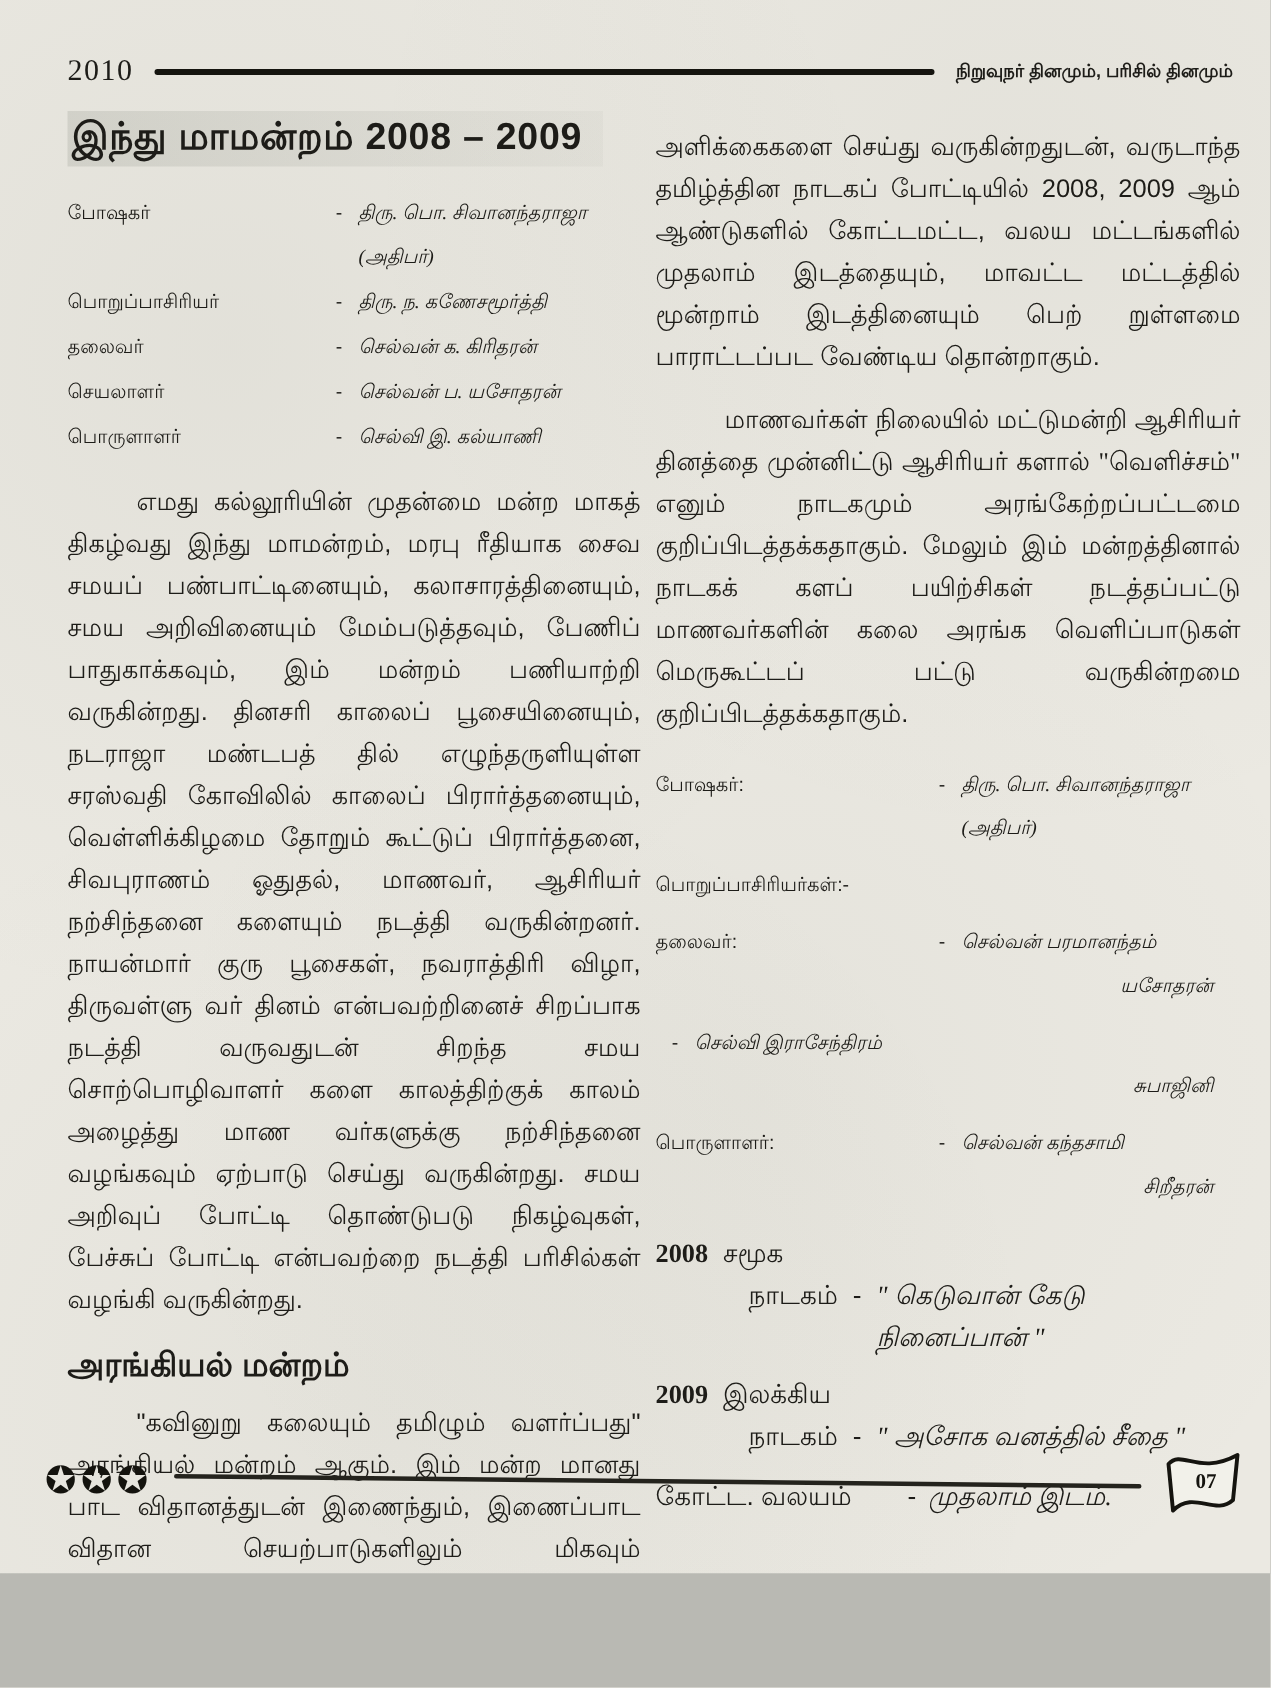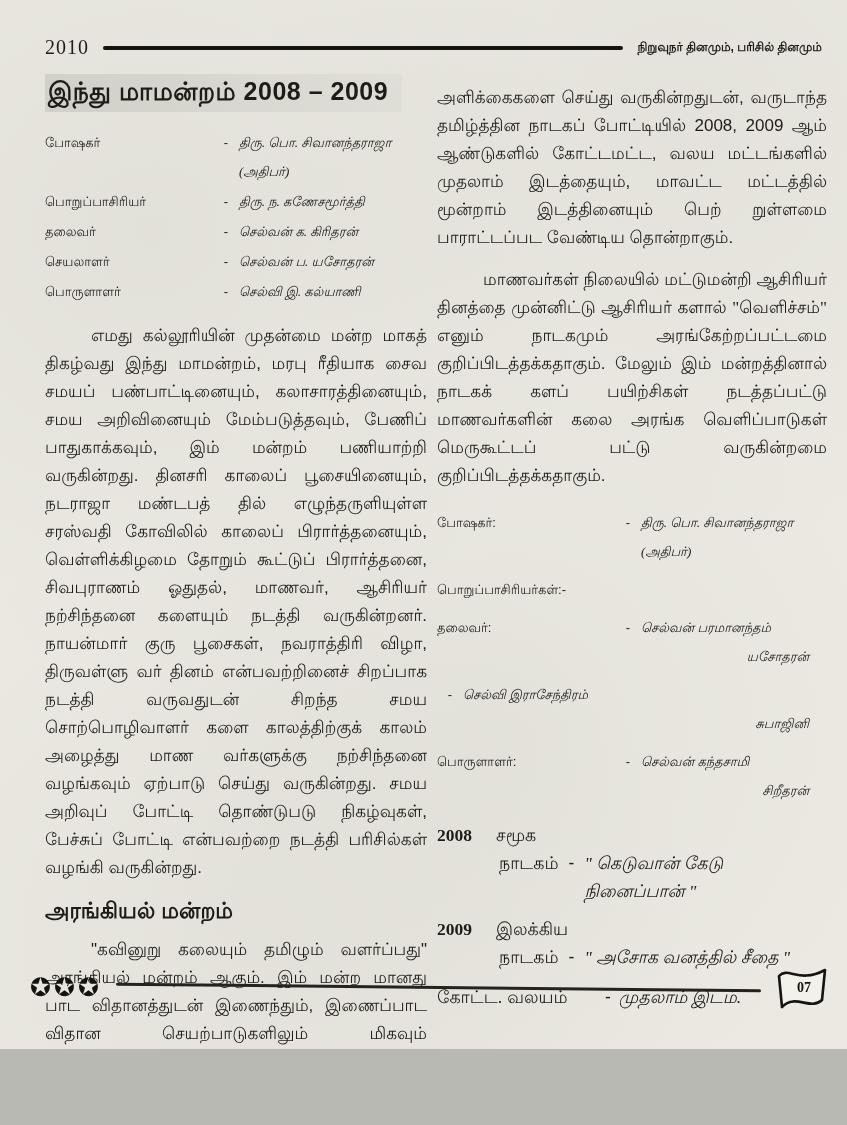--- a/index.html
+++ b/index.html
@@ -49,21 +49,21 @@
   .o-dash{flex:0 0 26px;text-align:center;}
   .o-name{flex:1 1 auto;}
   .name{font-weight:400;font-style:italic;font-family:"Liberation Serif","DejaVu Serif",serif;}
   .o-name .line{display:block;}
   .o-name .line2r{display:block;text-align:right;padding-right:18px;}
   .r-officers .officer-row{margin-bottom:9px;}
   .r-officers .o-role{flex:0 0 178px;}
   
   .event{margin-top:10px;font-size:17.5px;line-height:28px;}
   .event .yr{font-weight:700;font-family:"Liberation Serif","DejaVu Serif",serif;}
-  .event .cat{margin-left:24px;}
+  .event .cat{margin-left:10px;}
   .event .row2{padding-left:62px;display:flex;gap:10px;}
   .placement{display:flex;font-size:17.5px;line-height:28px;margin-top:12px;gap:8px;}
   .placement .pl{flex:0 0 160px;}
   
   .footer{
     position:absolute;left:30px;right:18px;bottom:38px;
     display:flex;align-items:center;gap:14px;
   }
   .stars{font-size:25px;letter-spacing:3px;color:#14130e;line-height:1;}
   .footer-rule{flex:1 1 auto;height:2.5px;background:#24231d;transform:rotate(0.6deg);border-radius:2px;}

